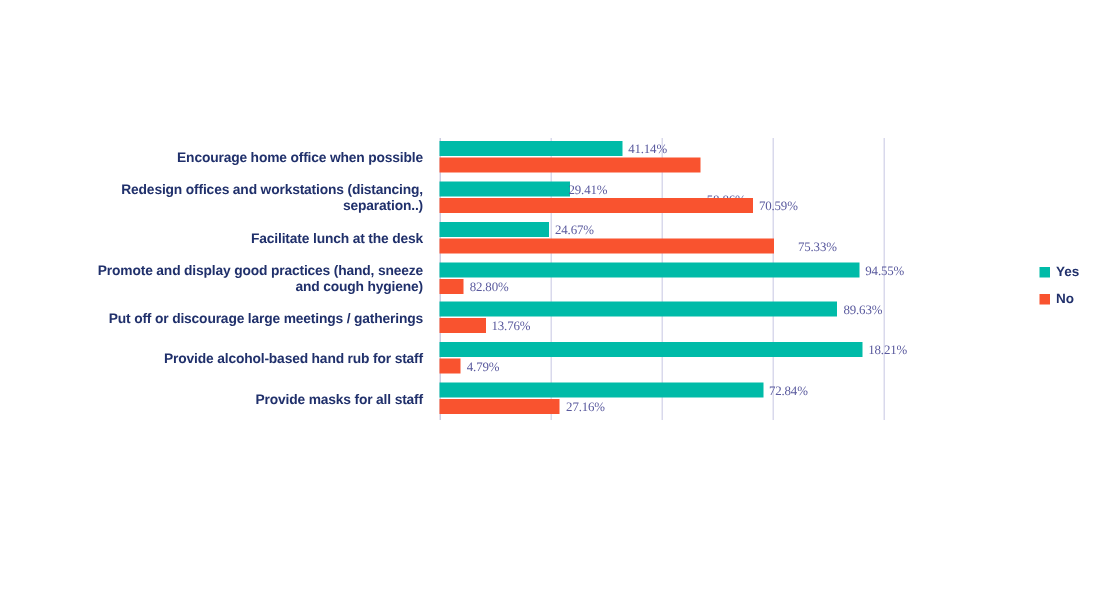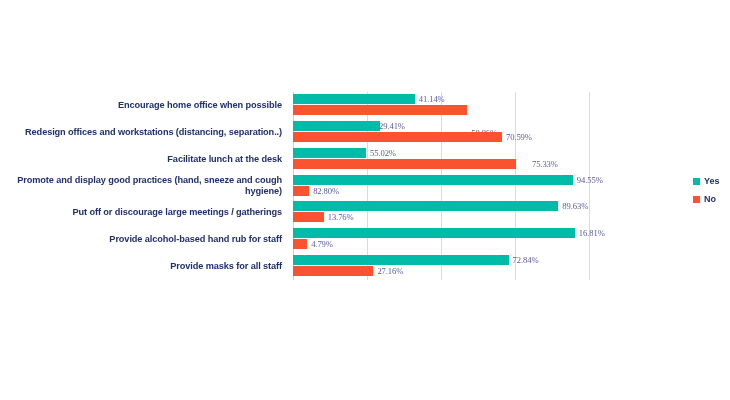--- a/index.html
+++ b/index.html
@@ -71,20 +71,21 @@
     text-align: right;
     padding-right: 6px;
     box-sizing: border-box;
   }
   .cat-label {
     font-size: 9.2px;
     font-weight: bold;
     color: #20306b;
     line-height: 11px;
     letter-spacing: -0.1px;
+    margin-left: 48px;
   }
 
   .bar-row {
     position: relative;
     height: 26.857px;
     font-family: Liberation Serif, serif;
   }
   .bar {
     position: absolute;
     height: 10px;
@@ -182,39 +183,39 @@
       </div>
       <div class="bar-row">
         <div class="bar yes" style="width: 87.0536px; background: rgb(0, 187, 168);"></div>
         <div class="bar no" style="width: 208.946px; background: rgb(249, 83, 47);"></div>
         <span class="bar-val yes" style="left: 86px;">29.41%</span>
         <span class="bar-val no" style="left: 212.946px;">70.59%</span>
       </div>
       <div class="bar-row">
         <div class="bar yes" style="width: 73.0232px; background: rgb(0, 187, 168);"></div>
         <div class="bar no" style="width: 222.977px; background: rgb(249, 83, 47);"></div>
-        <span class="bar-val yes" style="left: 77.0232px;">55.02%</span>
+        <span class="bar-val yes" style="left: 77.0232px;">24.67%</span>
         <span class="bar-val no" style="left: 226.977px; margin-left: 12px;">75.33%</span>
       </div>
       <div class="bar-row">
         <div class="bar yes" style="width: 279.868px; background: rgb(0, 187, 168);"></div>
         <div class="bar no" style="width: 16.132px; background: rgb(249, 83, 47);"></div>
         <span class="bar-val yes" style="left: 283.868px;">94.55%</span>
         <span class="bar-val no" style="left: 20.132px;">82.80%</span>
       </div>
       <div class="bar-row">
         <div class="bar yes" style="width: 265.305px; background: rgb(0, 187, 168);"></div>
         <div class="bar no" style="width: 30.6952px; background: rgb(249, 83, 47);"></div>
         <span class="bar-val yes" style="left: 269.305px;">89.63%</span>
         <span class="bar-val no" style="left: 34.6952px;">13.76%</span>
       </div>
       <div class="bar-row">
         <div class="bar yes" style="width: 281.822px; background: rgb(0, 187, 168);"></div>
         <div class="bar no" style="width: 14.1784px; background: rgb(249, 83, 47);"></div>
-        <span class="bar-val yes" style="left: 285.822px;">16.81%</span>
+        <span class="bar-val yes" style="left: 285.822px;">18.21%</span>
         <span class="bar-val no" style="left: 18.1784px;">4.79%</span>
       </div>
       <div class="bar-row">
         <div class="bar yes" style="width: 215.606px; background: rgb(0, 187, 168);"></div>
         <div class="bar no" style="width: 80.3936px; background: rgb(249, 83, 47);"></div>
         <span class="bar-val yes" style="left: 219.606px;">72.84%</span>
         <span class="bar-val no" style="left: 84.3936px;">27.16%</span>
       </div>
     </div>
 

